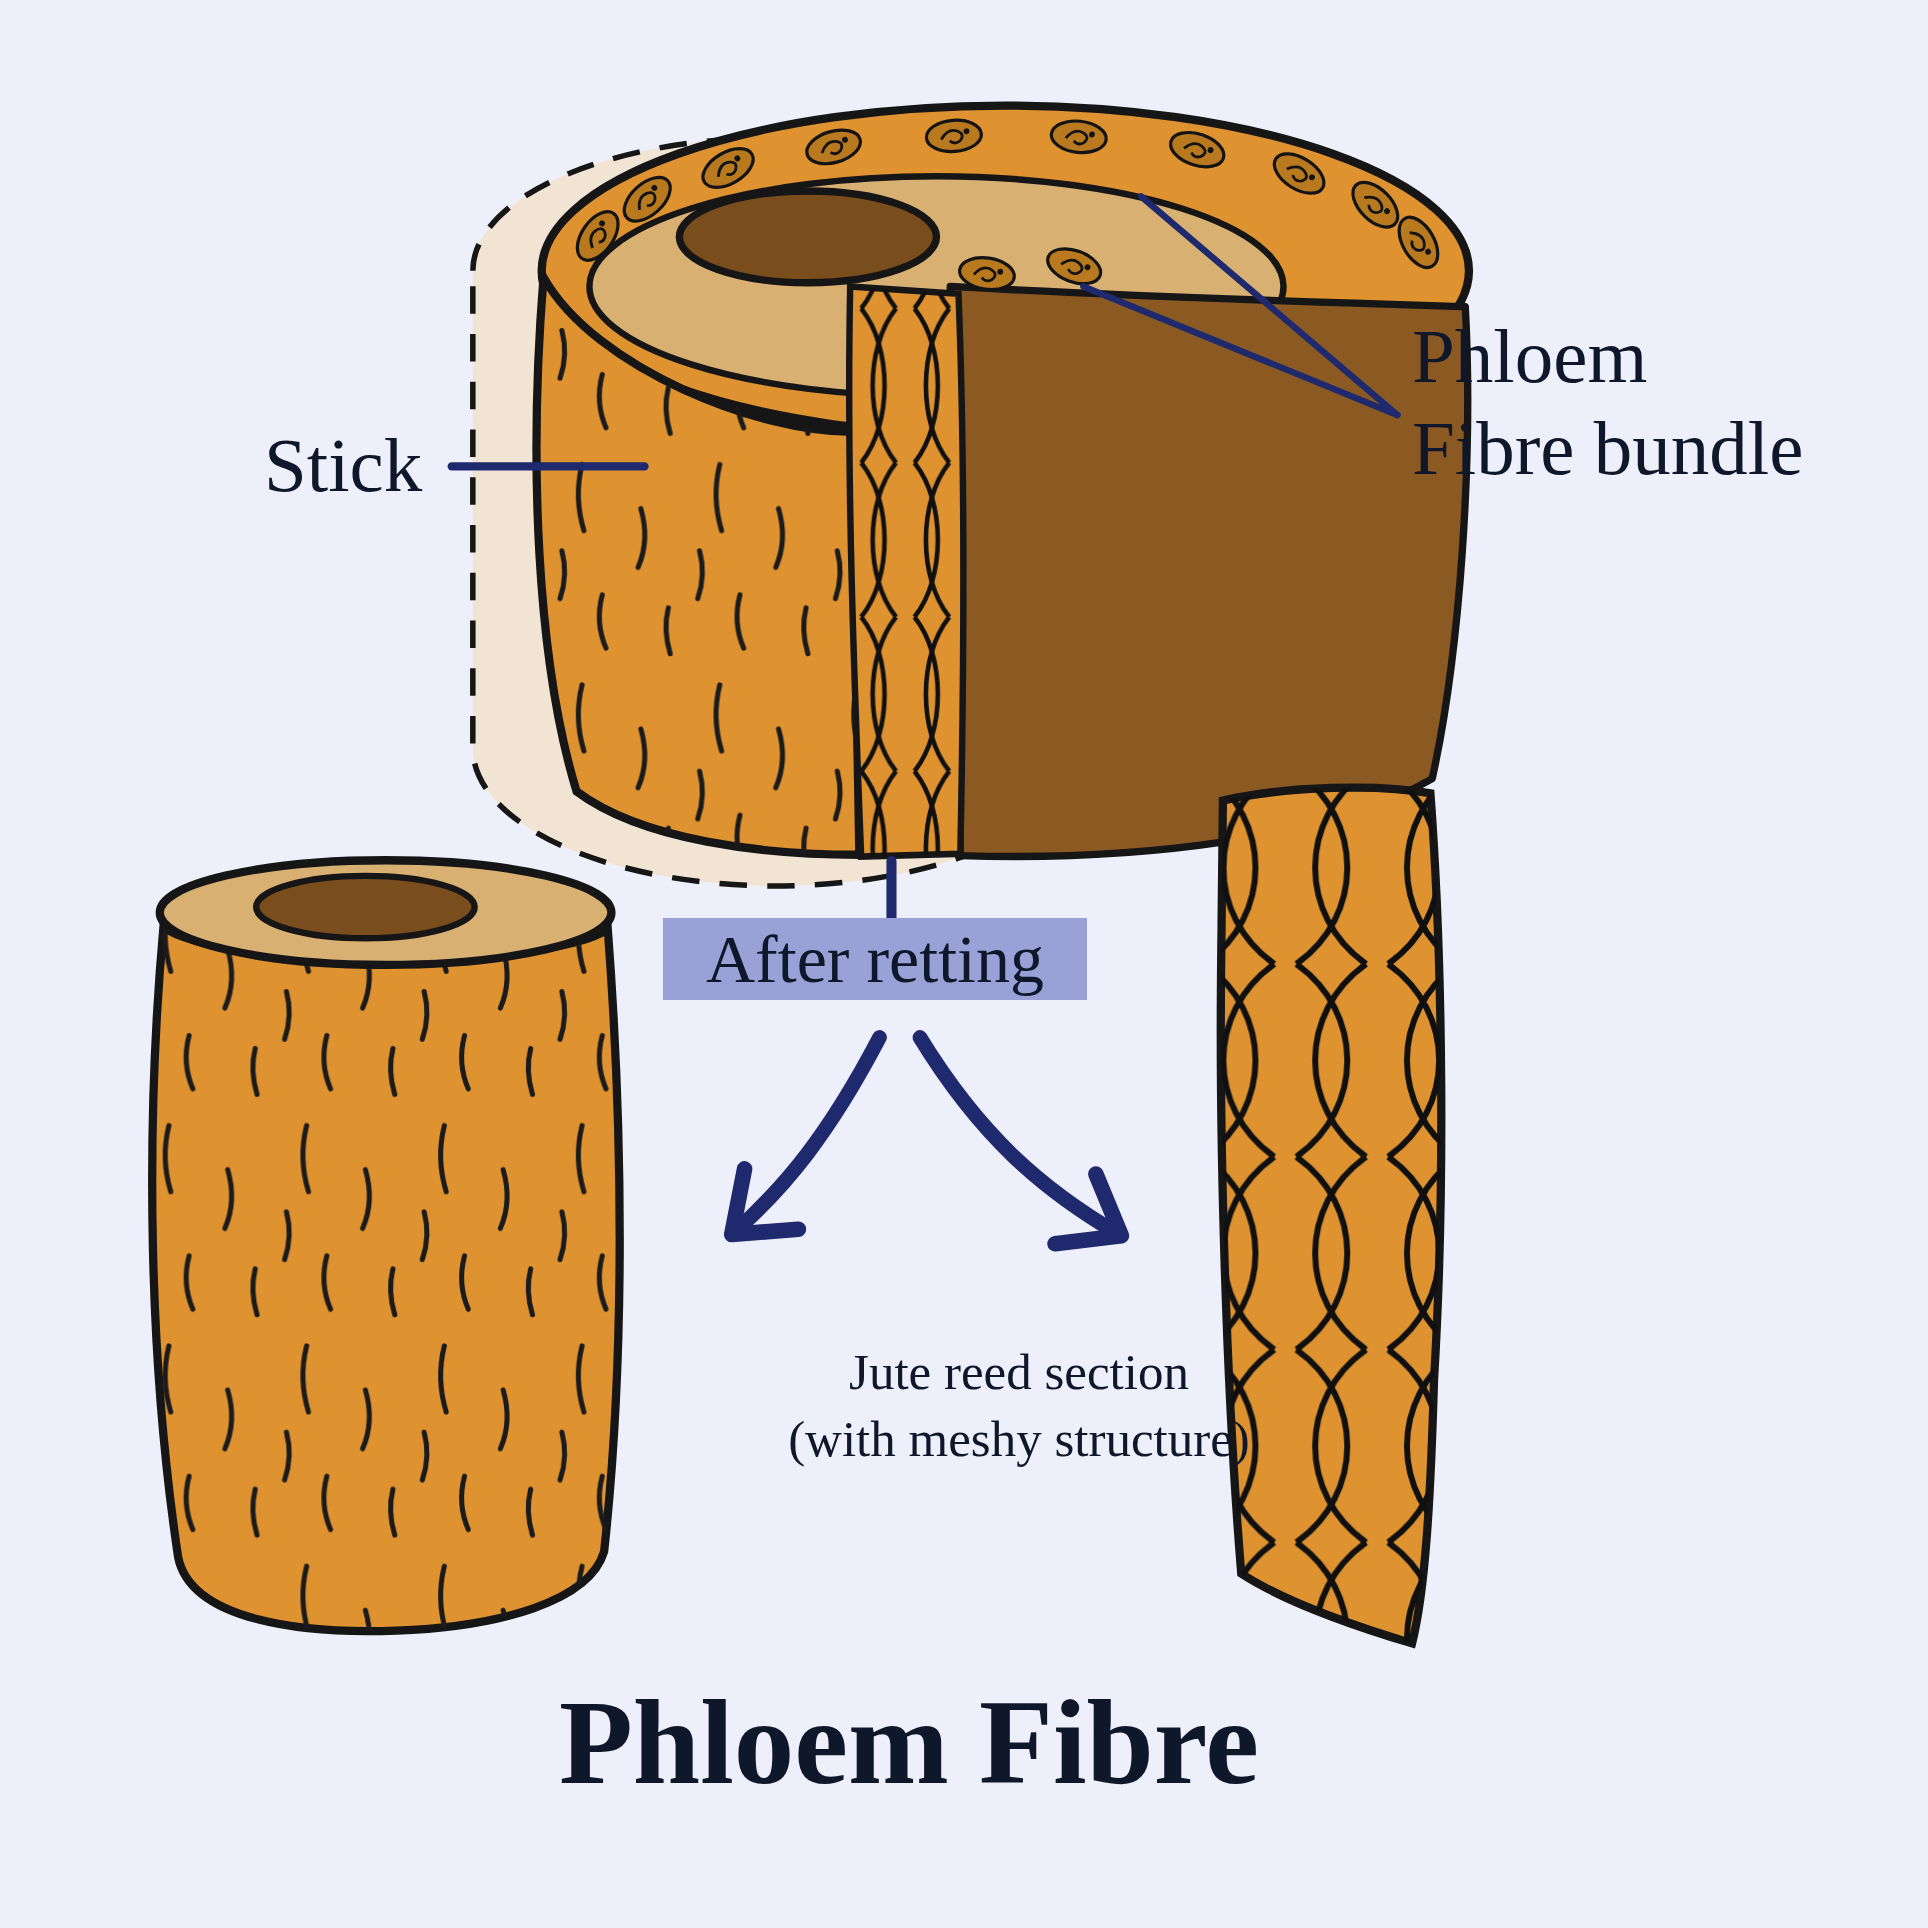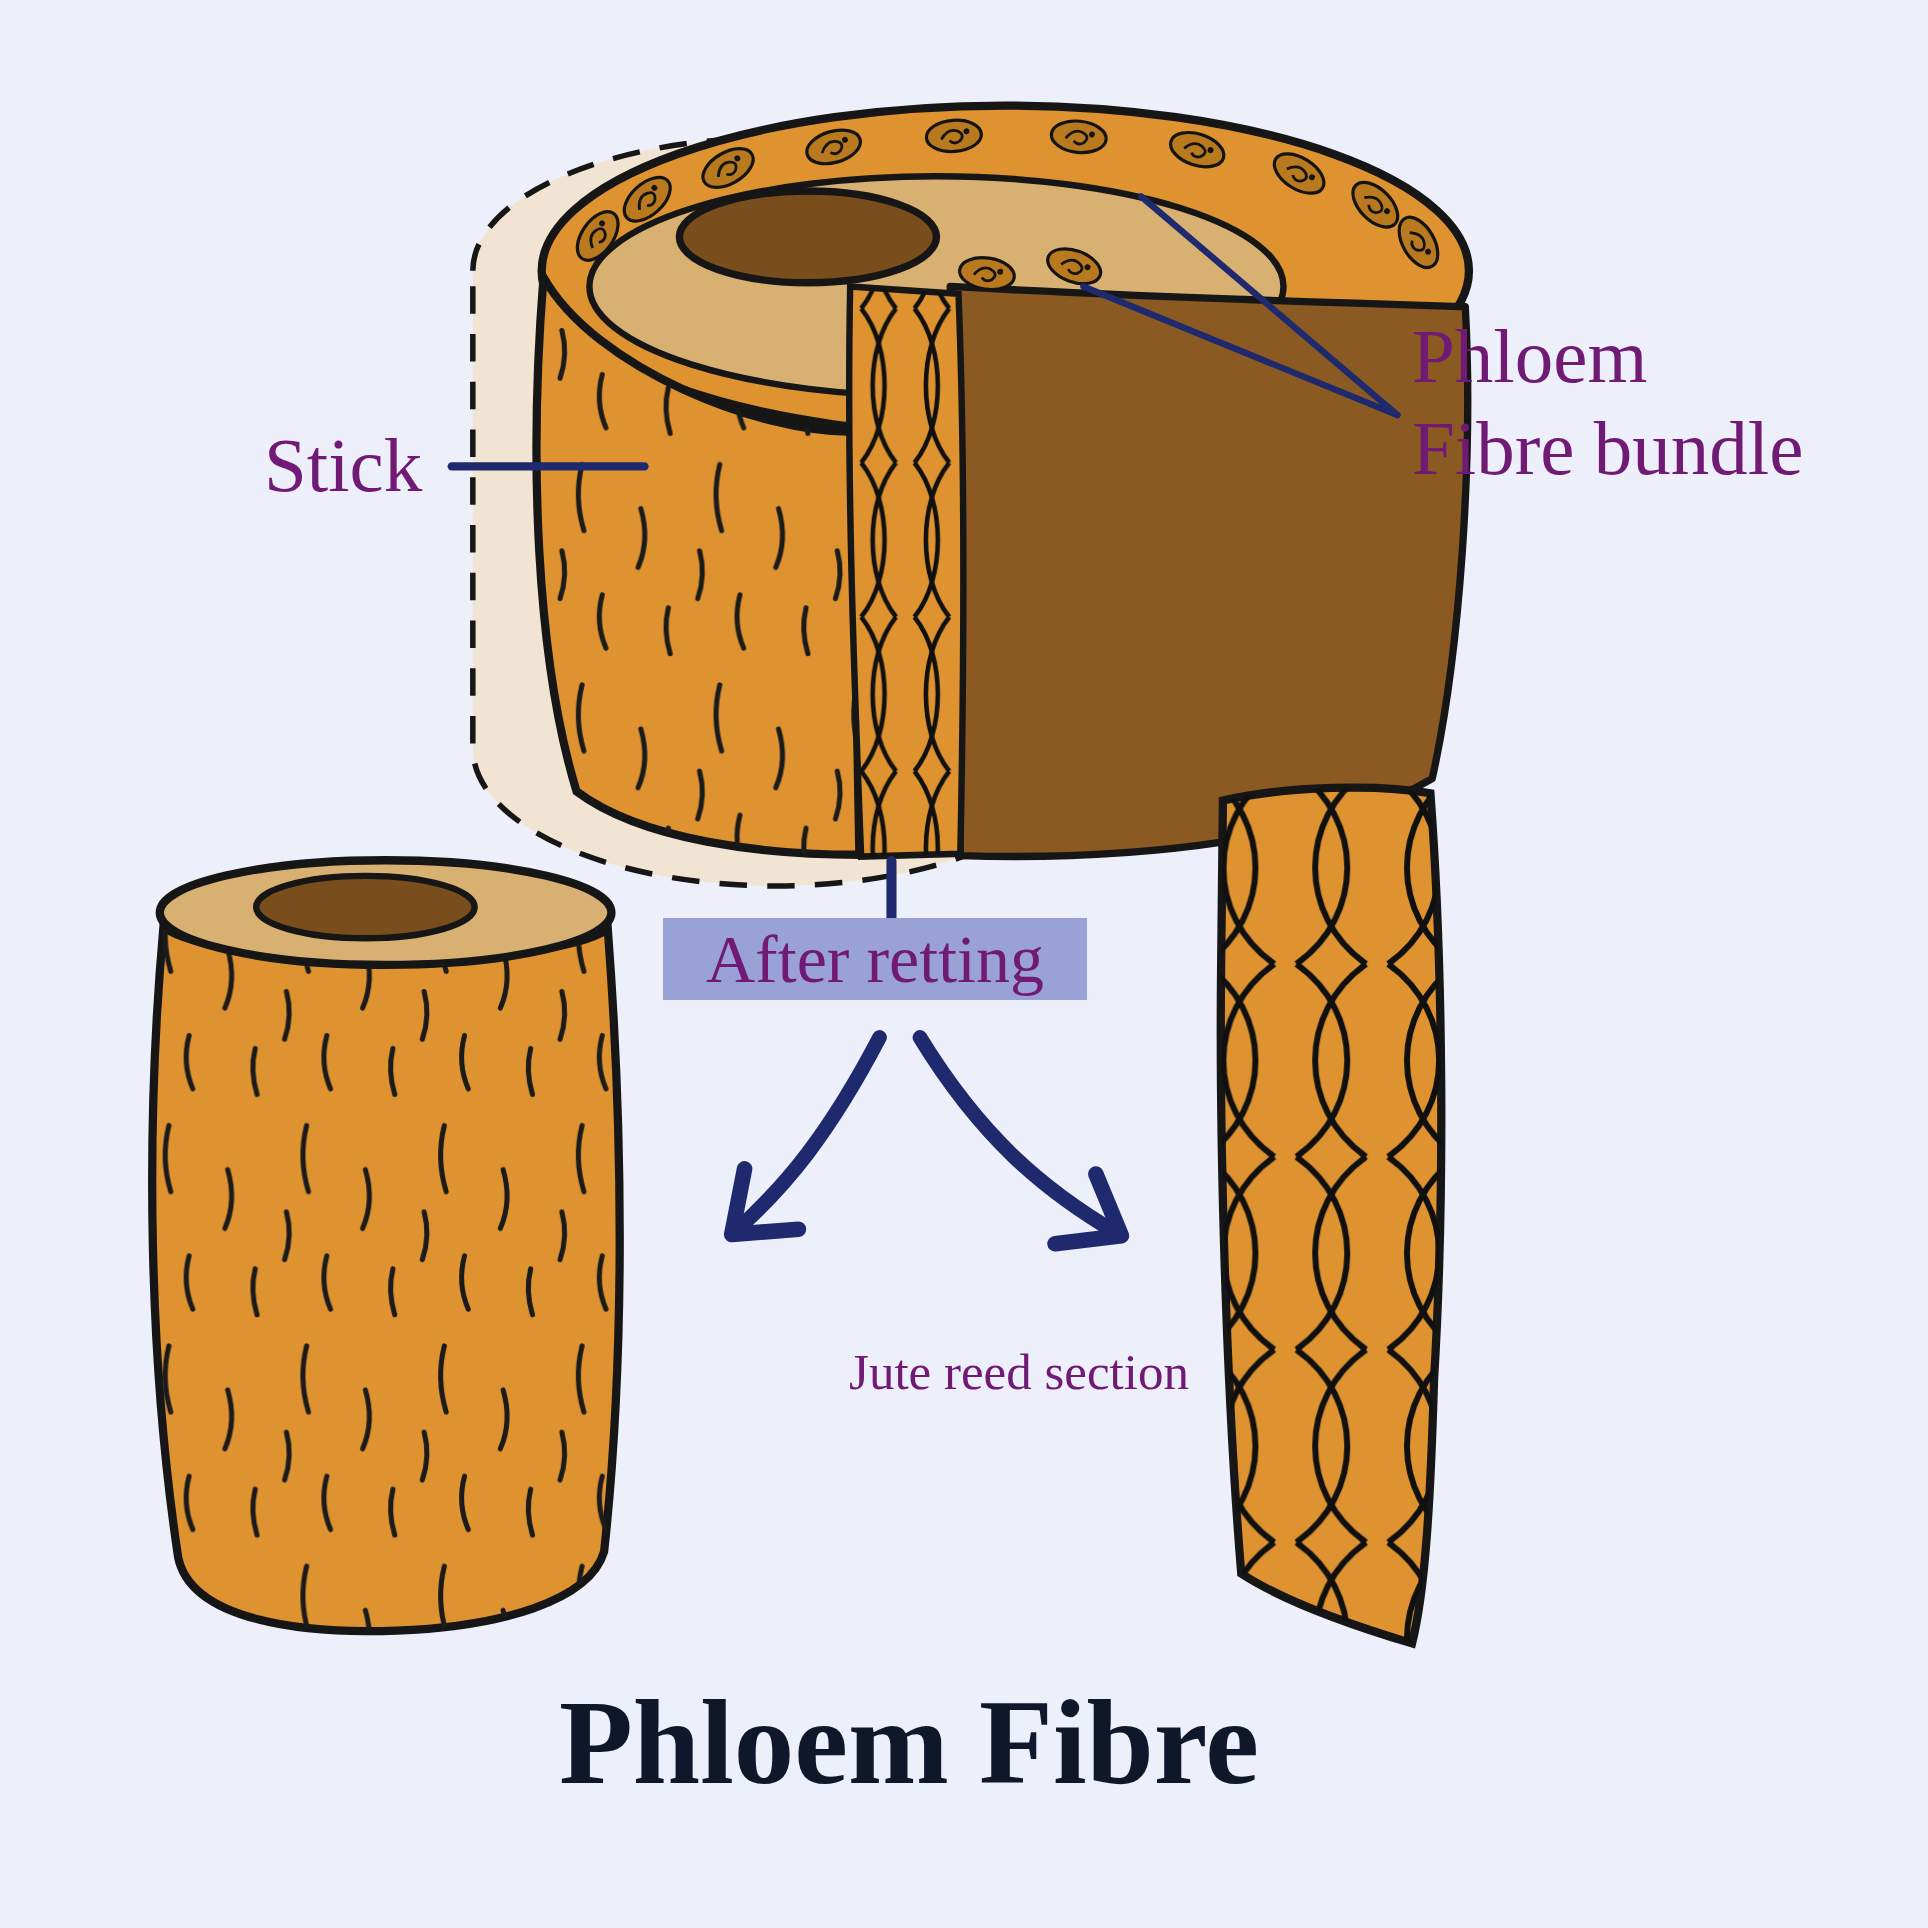--- a/index.html
+++ b/index.html
@@ -1,19 +1,19 @@
 <!DOCTYPE html>
 <html style="font-size:14.7px"><head>
 <meta charset="utf-8">
 <style>
   html,body{margin:0;padding:0;}
   body{background:#edeffa;font-family:"Liberation Serif", serif;}
   .stage{position:relative;width:1928px;height:1928px;background:#edeffa;overflow:hidden;}
   .stage svg{position:absolute;left:0;top:0;}
-  .lbl{position:absolute;color:#701a75;white-space:nowrap;}
+  .lbl{position:absolute;color:#0f172a;white-space:nowrap;}
   .stick-lbl{left:264px;top:421px;font-size:77px;}
   .phloem-lbl{left:1412px;top:310px;font-size:77px;line-height:1.2;}
   .retting-box{left:663px;top:918px;width:424px;height:82px;background:#99a1d6;
     display:flex;align-items:center;justify-content:center;font-size:68px;}
   .jute-cap{left:716px;top:1339px;width:606px;text-align:center;font-size:51px;line-height:1.32;white-space:normal;}
   .title{left:404px;top:1673px;width:1010px;text-align:center;font-size:121px;font-weight:bold;color:#0f172a;}
 </style>
 </head>
 <body>
 
@@ -111,18 +111,19 @@
   <div>Phloem</div>
   <div>Fibre bundle</div>
 </div>
 
 <div class="lbl retting-box">
   <span>After retting</span>
 </div>
 
 <div class="lbl jute-cap">
   <div>Jute reed section</div>
+  <div>(with meshy structure)</div>
 </div>
 
 <div class="lbl title">Phloem Fibre</div>
 
 </div>
 
 
 </body></html>

